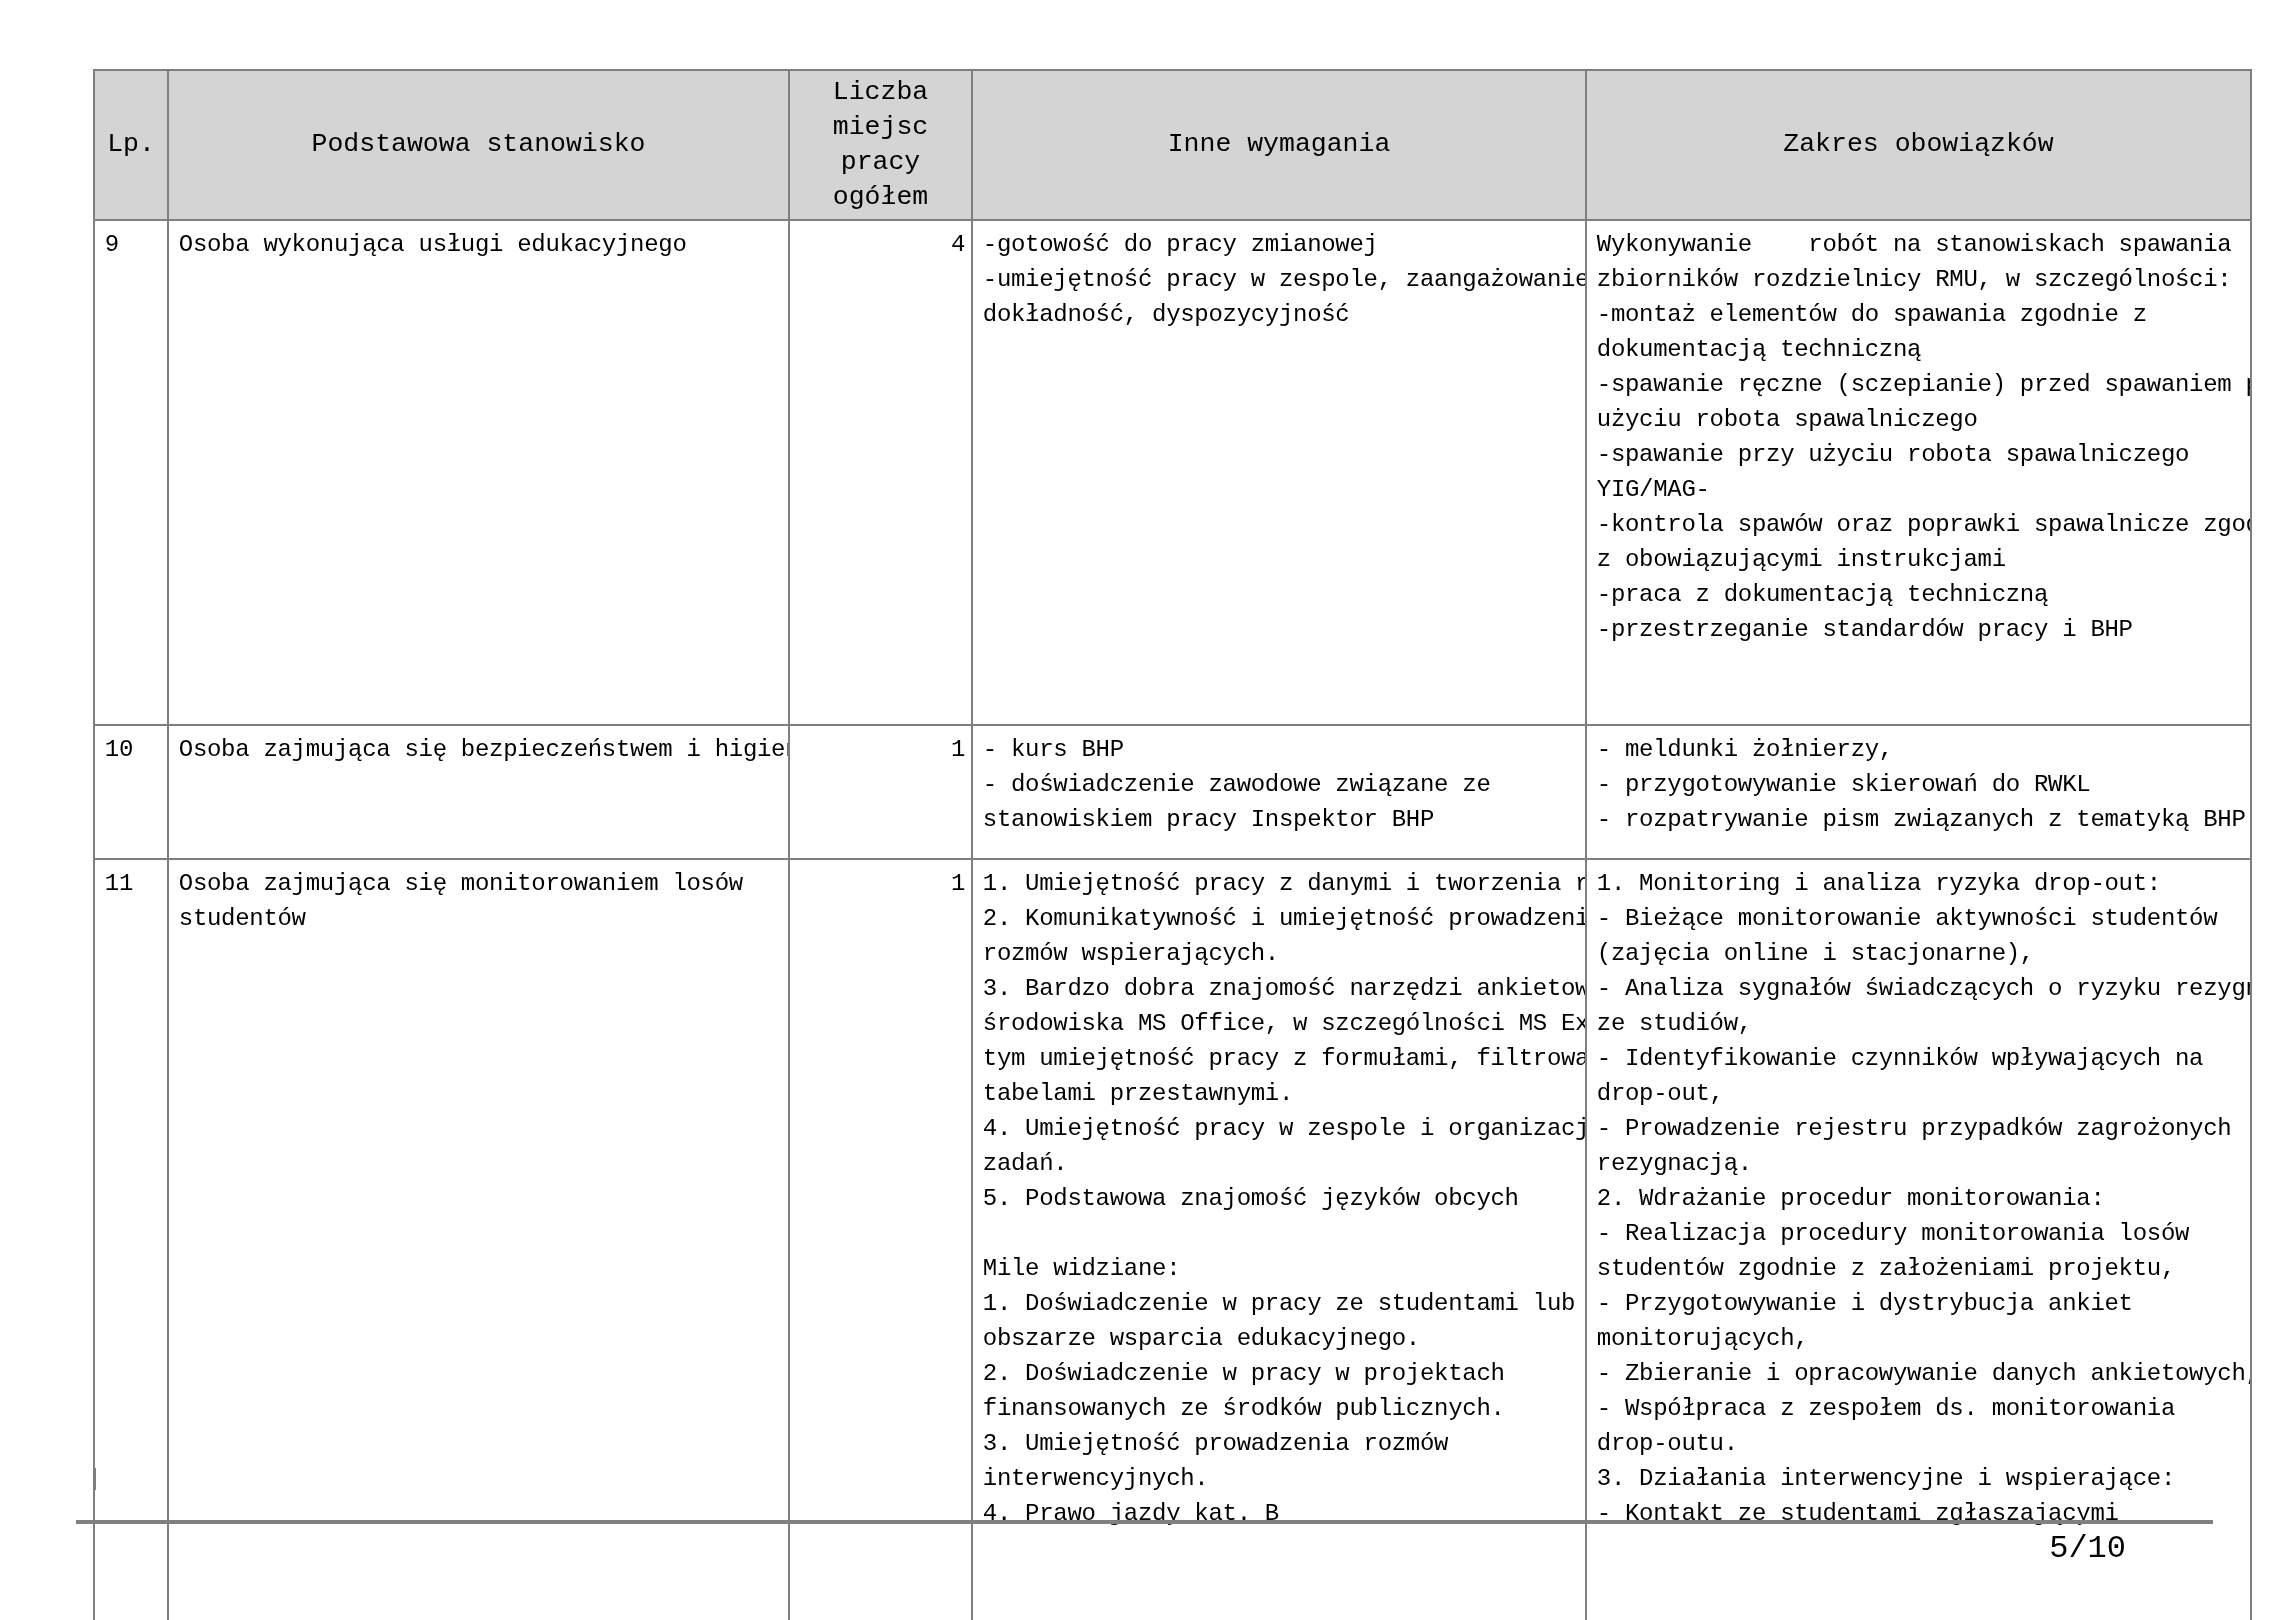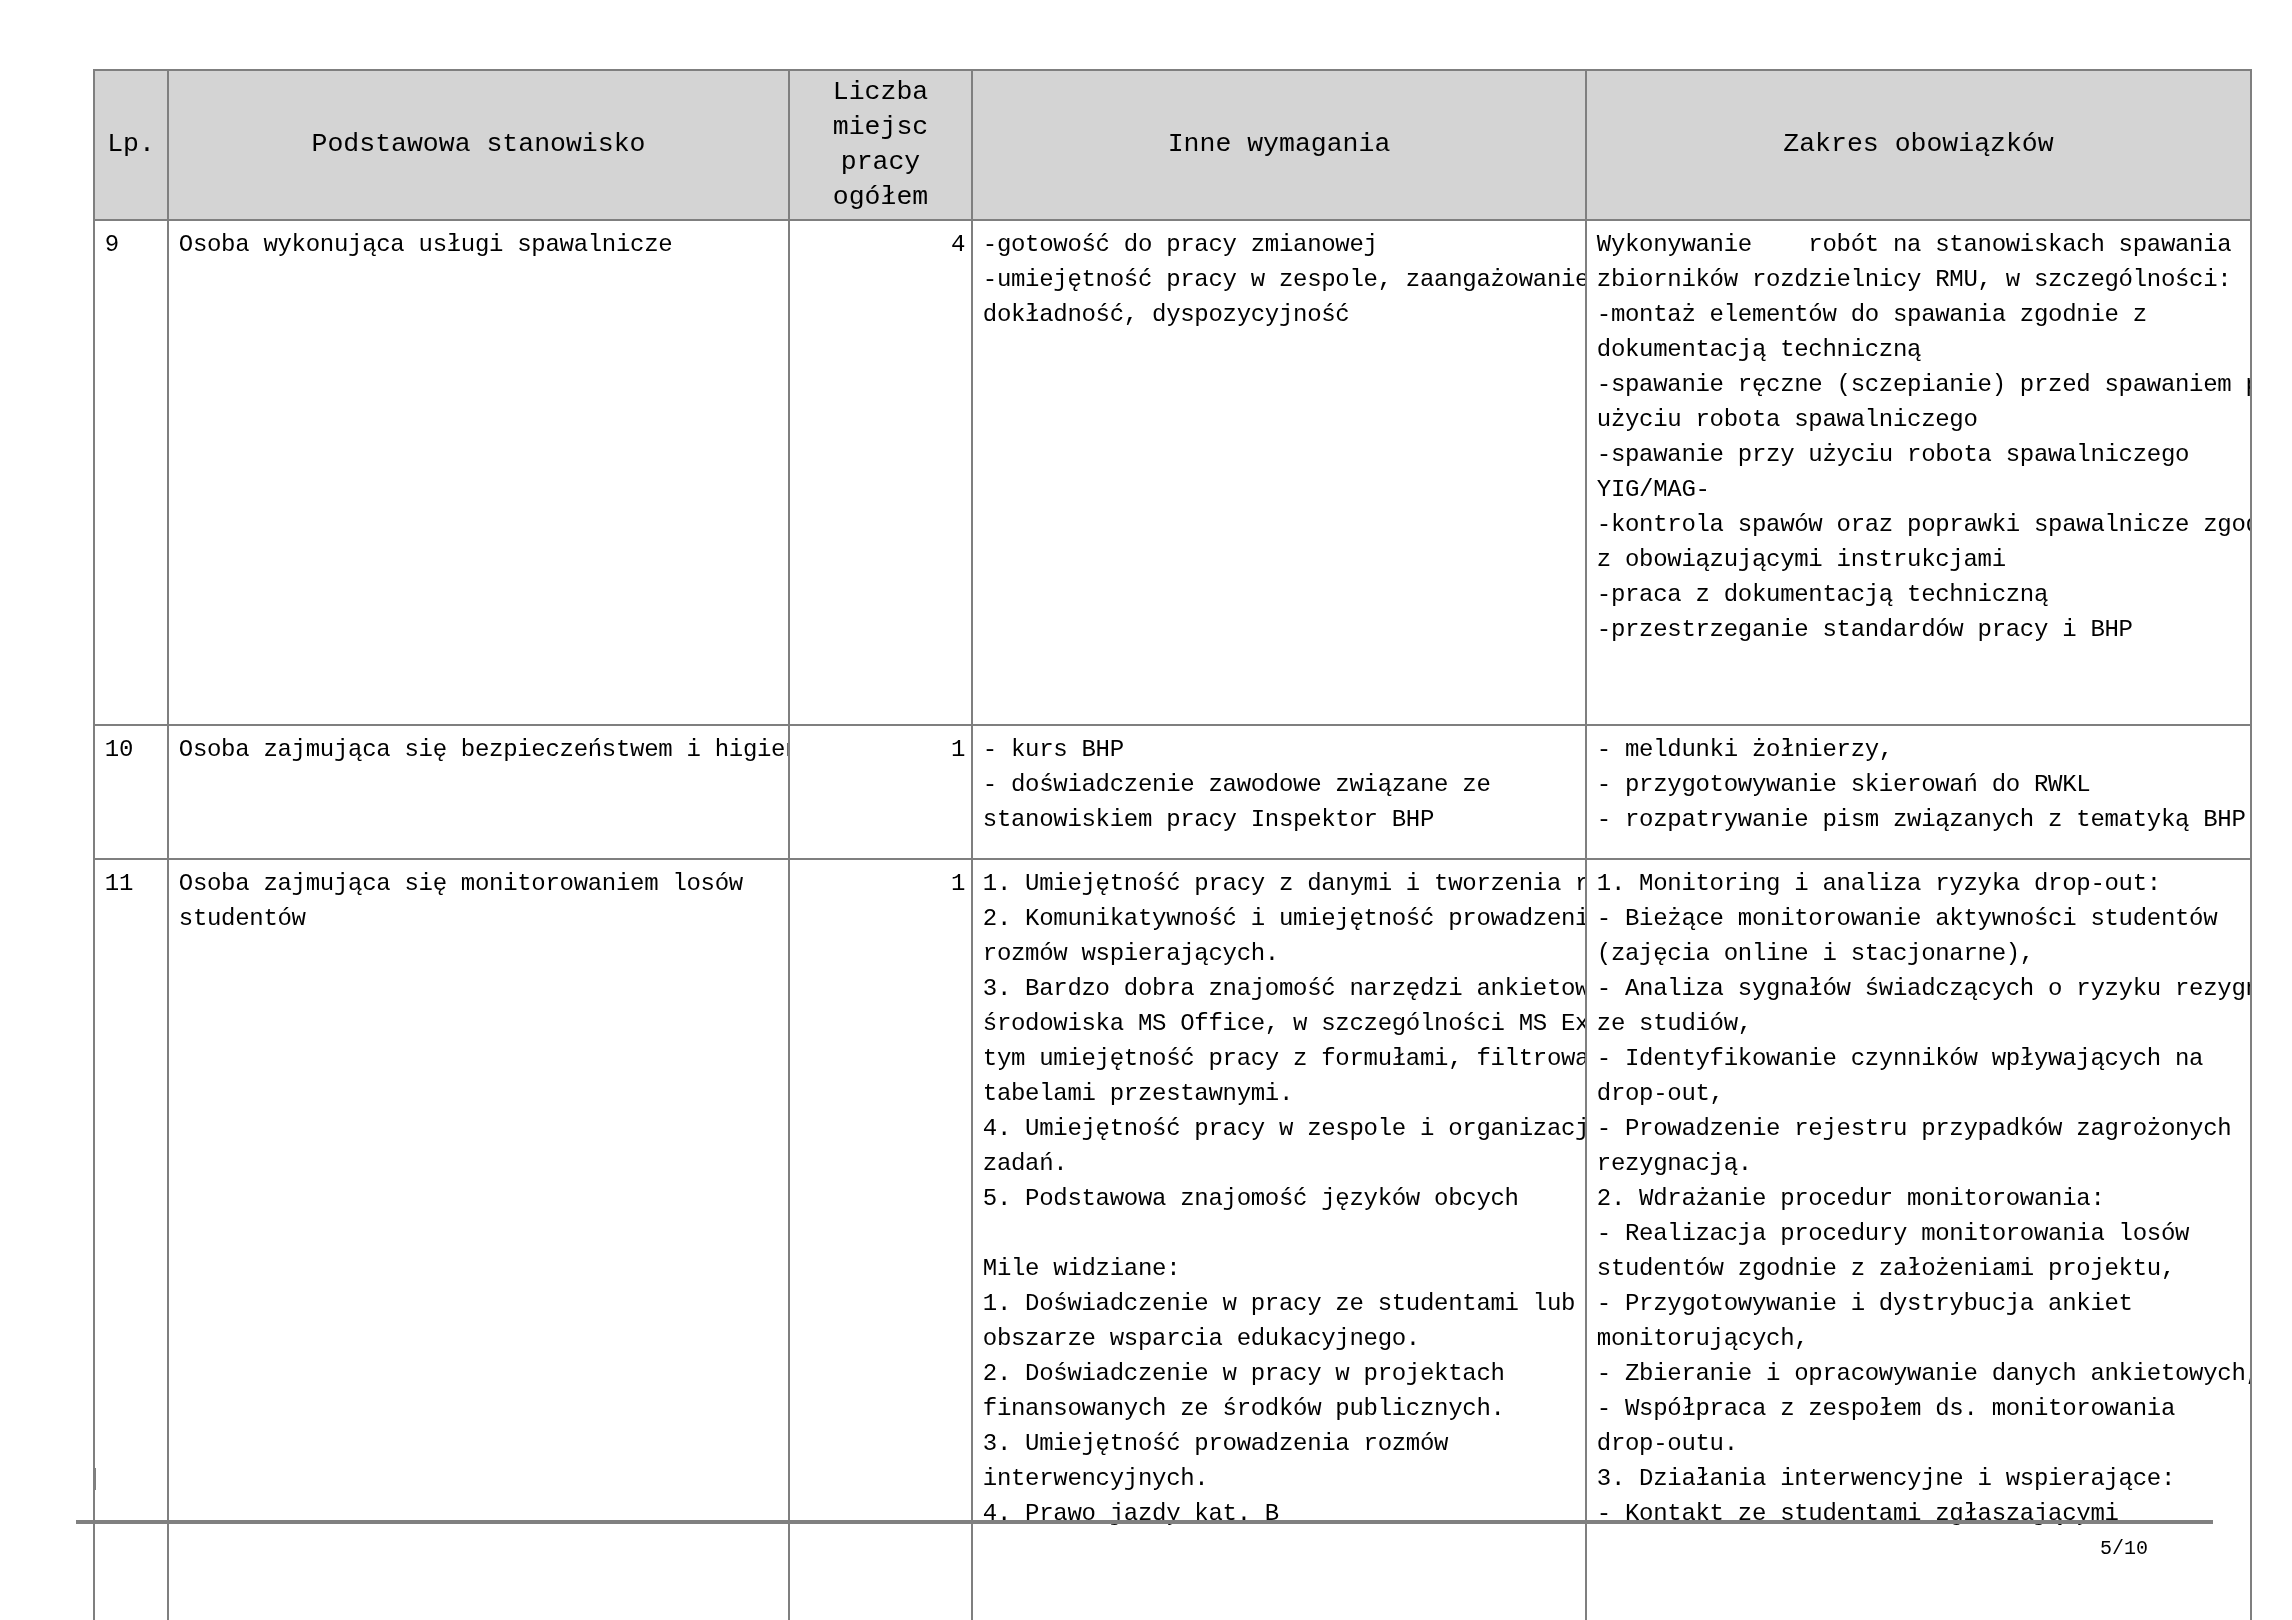--- a/index.html
+++ b/index.html
@@ -43,22 +43,22 @@
   td.vac   { text-align:right; padding-right:9.8px; }
   .next-row-stub {
     position:absolute; left:93px; top:1468px; width:2.9px; height:21.6px;
     background:#7f7f7f;
   }
   .footer-rule {
     position:absolute; left:76px; top:1520px; width:2137px; height:3.9px;
     background:#808080;
   }
   .page-number {
-    position:absolute; top:1529px; right:145px;
-    font-size:20px; line-height:39px; letter-spacing:0;
+    position:absolute; top:1529px; right:167px;
+    font-size:32px; line-height:39px; letter-spacing:0;
   }
 </style>
 </head>
 <body>
 
 <div class="page">
 
   <table class="jobs">
     <colgroup>
       <col style="width:74px">
@@ -73,21 +73,21 @@
         <th>Podstawowa stanowisko</th>
         <th>Liczba miejsc
 pracy ogółem</th>
         <th>Inne wymagania</th>
         <th>Zakres obowiązków</th>
       </tr>
     </thead>
     <tbody>
       <tr class="r9">
         <td class="lp">9</td>
-        <td>Osoba wykonująca usługi spawalnicze</td>
+        <td>Osoba wykonująca usługi edukacyjnego</td>
         <td class="vac">4</td>
         <td>-gotowość do pracy zmianowej
 -umiejętność pracy w zespole, zaangażowanie,
 dokładność, dyspozycyjność</td>
         <td>Wykonywanie    robót na stanowiskach spawania
 zbiorników rozdzielnicy RMU, w szczególności:
 -montaż elementów do spawania zgodnie z
 dokumentacją techniczną
 -spawanie ręczne (sczepianie) przed spawaniem przy
 użyciu robota spawalniczego

